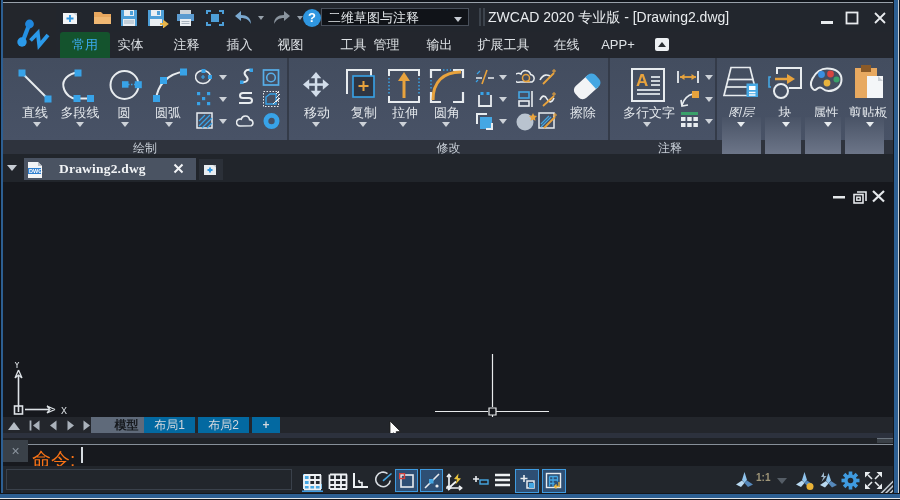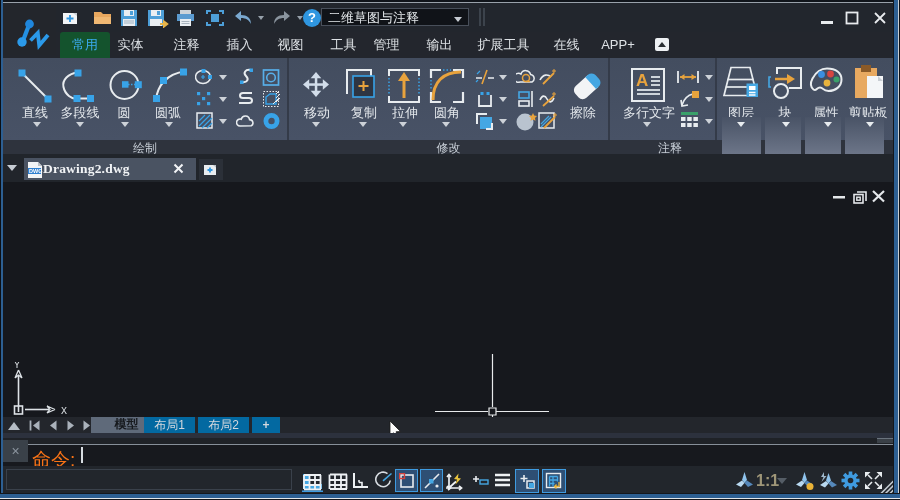--- a/index.html
+++ b/index.html
@@ -120,21 +120,21 @@
   </svg>
   <svg class="abs" style="left:872px;top:10px;" width="16" height="16" viewBox="0 0 16 16">
     <path d="M3 3 L13 13 M13 3 L3 13" stroke="#e8ebee" stroke-width="1.8"></path>
   </svg>
   <div class="abs" id="tabrow">
     <div class="rtab active" style="left:57px;width:50px;">常用</div>
     <div class="rtab" style="left:104px;width:47px;">实体</div>
     <div class="rtab" style="left:160px;width:47px;">注释</div>
     <div class="rtab" style="left:213px;width:47px;">插入</div>
     <div class="rtab" style="left:264px;width:47px;">视图</div>
-    <div class="rtab" style="left:317px;width:47px;">工具</div>
+    <div class="rtab" style="left:327px;width:47px;">工具</div>
     <div class="rtab" style="left:360px;width:47px;">管理</div>
     <div class="rtab" style="left:413px;width:47px;">输出</div>
     <div class="rtab" style="left:464px;width:73px;">扩展工具</div>
     <div class="rtab" style="left:540px;width:47px;">在线</div>
     <div class="rtab" style="left:590px;width:50px;">APP+</div>
     <div style="position:absolute;left:652px;top:6px;width:14px;height:13px;background:#eef1f4;border-radius:2px;text-align:center;">
       <span style="display:inline-block;margin-top:4px;width:0;height:0;border-left:4.5px solid transparent;border-right:4.5px solid transparent;border-bottom:5px solid #2a2e33;vertical-align:top;"></span>
     </div>
   </div>
   <div class="abs" id="ribbon">
@@ -346,21 +346,21 @@
     <svg class="abs" style="left:719px;top:8px;" width="42" height="34" viewBox="0 0 42 34">
       <g stroke="#e8ecef" stroke-width="1.7" fill="none">
         <path d="M9 1.5 H28 L35 29.5 H2 Z"></path>
         <path d="M5.5 13.5 H31.5"></path>
         <path d="M3.8 21 H33.2"></path>
       </g>
       <rect x="24.5" y="17.5" width="11.5" height="13.5" fill="#45a7e3"></rect>
       <rect x="27" y="20" width="6.5" height="4" fill="#ffffff"></rect>
       <path d="M27 26.5 h6.5 M27 29 h6.5" stroke="#ffffff" stroke-width="1.3"></path>
     </svg>
-    <div class="biglabel" style="left:716px;top:46px;width:44px;">图层</div>
+    <div class="biglabel" style="left:716px;top:46px;width:44px;font-style:italic;">图层</div>
     <svg class="abs" style="left:764px;top:8px;" width="38" height="34" viewBox="0 0 38 34">
       <path d="M10 8 V2 H34 V22 H22" stroke="#e8ecef" stroke-width="2" fill="none"></path>
       <path d="M4 11 h-2 v10 h2" stroke="#45a7e3" stroke-width="1.6" fill="none"></path>
       <path d="M8 13 h14" stroke="#e8a33d" stroke-width="2.5"></path>
       <path d="M20 8 l8 5 -8 5 z" fill="#e8a33d"></path>
       <circle cx="14" cy="25" r="7" stroke="#e8ecef" stroke-width="2" fill="none"></circle>
     </svg>
     <div class="biglabel" style="left:762px;top:46px;width:40px;">块</div>
     <svg class="abs" style="left:806px;top:9px;" width="34" height="30" viewBox="0 0 34 30">
       <path d="M18 1.5 C27 1.5 32.5 6 32.5 12.5 C32.5 19.5 26.5 24 19.5 24 C13.5 24 14.5 20.5 11 20.5 C7.5 20.5 7.5 24.5 4.5 22.5 C1.5 20.5 1 16 3.5 11.5 C7 5 11.5 1.5 18 1.5 Z" stroke="#e8ecef" stroke-width="2" fill="none"></path>
@@ -398,21 +398,21 @@
   <div class="abs drop" style="left:866px;top:122px;border-top-color:#e8ecef;"></div>
   <div class="abs" id="doctabs">
     <div style="position:absolute;left:4px;top:11px;width:0;height:0;border-left:5px solid transparent;border-right:5px solid transparent;border-top:6px solid #c6ccd3;"></div>
     <div id="doctab">
       <svg style="position:absolute;left:3px;top:3px;" width="16" height="18" viewBox="0 0 16 18">
         <path d="M1 1 h10 l4 4 v12 h-14 z" fill="#f2f4f6"></path>
         <path d="M11 1 l4 4 h-4 z" fill="#b9c0c7"></path>
         <rect x="1" y="7" width="13" height="6" fill="#2e7fd0"></rect>
         <text x="2" y="12" font-size="5.5" font-weight="bold" fill="#fff" font-family="Liberation Sans">DWG</text>
       </svg>
-      <span style="position:absolute;left:19px;top:0;font-weight:bold;font-family:'Liberation Serif',serif;font-size:13.5px;letter-spacing:0.2px;">Drawing2.dwg</span>
+      <span style="position:absolute;left:19px;top:0;font-weight:bold;font-family:'Liberation Serif',serif;font-size:13.5px;letter-spacing:0.2px;padding-left:16px;">Drawing2.dwg</span>
       <svg style="position:absolute;left:148px;top:4px;" width="13" height="13" viewBox="0 0 13 13">
         <path d="M2.5 2.5 L10.5 10.5 M10.5 2.5 L2.5 10.5" stroke="#f2f4f6" stroke-width="2"></path>
       </svg>
     </div>
     <div id="plusbtn">
       <svg style="position:absolute;left:4px;top:3px;" width="16" height="16" viewBox="0 0 16 16">
         <rect x="1" y="3" width="12" height="10" fill="#e9edf0"></rect>
         <path d="M10 3 l3 0 0 2.5 z" fill="#b9c0c7"></path>
         <path d="M7 5.5 v5 M4.5 8 h5" stroke="#2f96e0" stroke-width="1.8"></path>
       </svg>
@@ -462,21 +462,21 @@
     <svg style="position:absolute;left:44px;top:3px;" width="12" height="11" viewBox="0 0 12 11">
         <path d="M9.5 0.5 L3 5.5 L9.5 10.5 Z" fill="#aab2bb"></path>
       </svg>
     <svg style="position:absolute;left:62px;top:3px;" width="12" height="11" viewBox="0 0 12 11">
         <path d="M2.5 0.5 L9 5.5 L2.5 10.5 Z" fill="#aab2bb"></path>
       </svg>
     <svg style="position:absolute;left:79px;top:3px;" width="13" height="11" viewBox="0 0 13 11">
         <path d="M1.5 0.5 L8 5.5 L1.5 10.5 Z" fill="#aab2bb"></path>
         <path d="M10.5 0.5 v10" stroke="#aab2bb" stroke-width="1.8"></path>
       </svg>
-    <div class="ltab active" style="left:88px;width:71px;font-family:Liberation Mono, monospace;">模型</div>
+    <div class="ltab active" style="left:88px;width:71px;">模型</div>
     <div class="ltab" style="left:141px;width:51px;">布局1</div>
     <div class="ltab" style="left:195px;width:51px;">布局2</div>
     <div class="ltab" style="left:249px;width:28px;font-weight:bold;">+</div>
 
     <svg style="position:absolute;left:386px;top:4px;" width="14" height="20" viewBox="0 0 14 20">
       <path d="M1 0 L1 15 L4.5 11.8 L7 17.5 L9.5 16.3 L7 10.8 L11.5 10.5 Z" fill="#fcfcfc" stroke="#1a1a1a" stroke-width="0.8"></path>
     </svg>
   </div>
   <div class="abs" id="cmdgap"></div>
   <div class="abs" id="cmdline">
@@ -550,21 +550,21 @@
       <rect x="1.5" y="1.5" width="14" height="14" stroke="#e8ecef" stroke-width="1.4" fill="none"></rect>
       <path d="M4.5 4.5 h8 M4.5 8 h8 M4.5 11.5 h5 M4.5 4.5 v10 M8 4.5 v10 M12.5 4.5 v5" stroke="#45a7e3" stroke-width="1.3" fill="none"></path>
       <path d="M14 10 v4.5 h-4.5 M11.5 16.5 l-2 -2 2 -2" stroke="#e8b33d" stroke-width="1.3" fill="none"></path>
     </svg>
 
     <svg style="position:absolute;left:732px;top:5px;" width="19" height="19" viewBox="0 0 19 19">
       <path d="M9.5 1 L12 9 L9.5 12 L7 9 Z" fill="#8fc3ec"></path>
       <path d="M9.5 12 L12 9.5 L18 13.5 L13 16 Z" fill="#5588bb"></path>
       <path d="M9.5 12 L7 9.5 L1 13.5 L6 16 Z" fill="#b8d8f0"></path>
     </svg>
-    <div style="position:absolute;left:753px;top:6px;color:#9f9678;font-size:16px;font-weight:bold;">1:1</div>
+    <div style="position:absolute;left:753px;top:6px;color:#9f9678;font-size:10px;font-weight:bold;">1:1</div>
     <div style="position:absolute;left:774px;top:12px;width:0;height:0;border-left:5px solid transparent;border-right:5px solid transparent;border-top:6px solid #555d66;"></div>
     <svg style="position:absolute;left:792px;top:5px;" width="19" height="19" viewBox="0 0 19 19">
       <path d="M9.5 1 L12 9 L9.5 12 L7 9 Z" fill="#8fc3ec"></path>
       <path d="M9.5 12 L12 9.5 L18 13.5 L13 16 Z" fill="#5588bb"></path>
       <path d="M9.5 12 L7 9.5 L1 13.5 L6 16 Z" fill="#b8d8f0"></path>
       <circle cx="15" cy="15.5" r="3.5" fill="#eab236"></circle>
     </svg>
     <svg style="position:absolute;left:815px;top:5px;" width="20" height="19" viewBox="0 0 20 19">
       <path d="M10.5 2 L13 9.5 L10.5 12.5 L8 9.5 Z" fill="#8fc3ec"></path>
       <path d="M10.5 12.5 L13 10 L19 14 L14 16.5 Z" fill="#5588bb"></path>
@@ -592,20 +592,21 @@
     <svg style="position:absolute;left:861px;top:5px;" width="19" height="19" viewBox="0 0 19 19">
       <g stroke="#e8ecef" stroke-width="1.6" fill="#e8ecef">
         <path d="M4 4 l4 4 M15 4 l-4 4 M15 15 l-4 -4 M4 15 l4 -4" fill="none"></path>
         <path d="M1 1 h5.5 L1 6.5 Z M18 1 v5.5 L12.5 1 Z M18 18 h-5.5 L18 12.5 Z M1 18 v-5.5 L6.5 18 Z" stroke="none"></path>
       </g>
     </svg>
     <svg style="position:absolute;left:875px;top:14px;" width="17" height="15" viewBox="0 0 17 15">
       <path d="M15.5 1 L2 14.5 M15.5 5.5 L6.5 14.5 M15.5 10 L11 14.5" stroke="#c3cad1" stroke-width="1.6"></path>
     </svg>
   </div>
+  <div class="abs" id="title-text">ZWCAD 2020 专业版 - [Drawing2.dwg]</div>
   <div class="abs" id="wsbox">二维草图与注释<span class="arr"></span></div>
   <div class="abs" id="logo">
     <svg width="52" height="51" viewBox="0 0 52 51">
       <line x1="25" y1="21" x2="18.5" y2="38" stroke="#2490e2" stroke-width="4.2"></line>
       <circle cx="25.5" cy="20" r="4.4" fill="#1f86dc"></circle>
       <circle cx="18" cy="38" r="4.7" fill="#2b9aea"></circle>
       <path d="M26.5 36.5 L33.8 29 L35.2 41.5 L44 31" stroke="#2b9aea" stroke-width="3.8" fill="none"></path>
     </svg>
   </div>
   <div class="abs" id="frame-left"></div>

